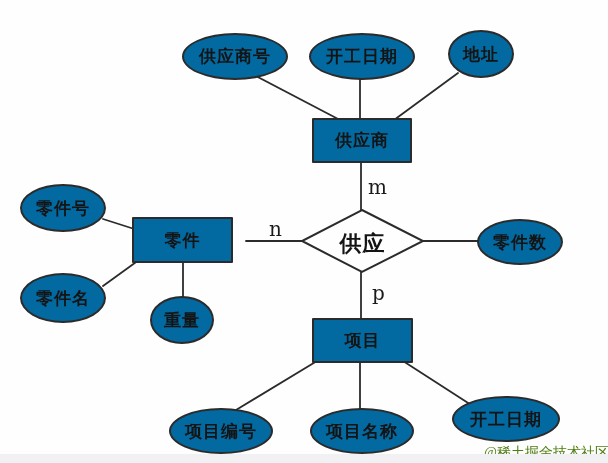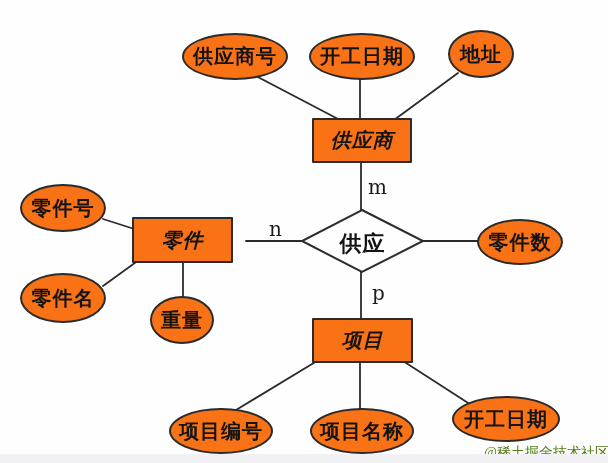--- a/index.html
+++ b/index.html
@@ -19,29 +19,29 @@
   svg.connectors {
     position: absolute;
     left: 0; top: 0;
     width: 608px; height: 463px;
   }
   .node {
     position: absolute;
     display: flex;
     align-items: center;
     justify-content: center;
-    background: #f97316;
+    background: #0369a1;
     border: 2px solid #2b2b2b;
     box-sizing: border-box;
-    font-size: 20px;
+    font-size: 17px;
     font-weight: 600;
     letter-spacing: 1px;
     white-space: nowrap;
   }
-  .entity { border-radius: 1px; font-style: italic; }
+  .entity { border-radius: 1px; }
   .attr   { border-radius: 50%; }
 
   
   .e-supplier { left: 312px; top: 118px; width: 100px; height: 45px; }
   .e-part     { left: 132px; top: 217px; width: 101px; height: 46px; }
   .e-project  { left: 312px; top: 318px; width: 101px; height: 45px; }
 
   
   .a-supplier-no   { left: 182px; top: 33px;  width: 106px; height: 47px; }
   .a-supplier-name { left: 309px; top: 33px;  width: 106px; height: 47px; }

